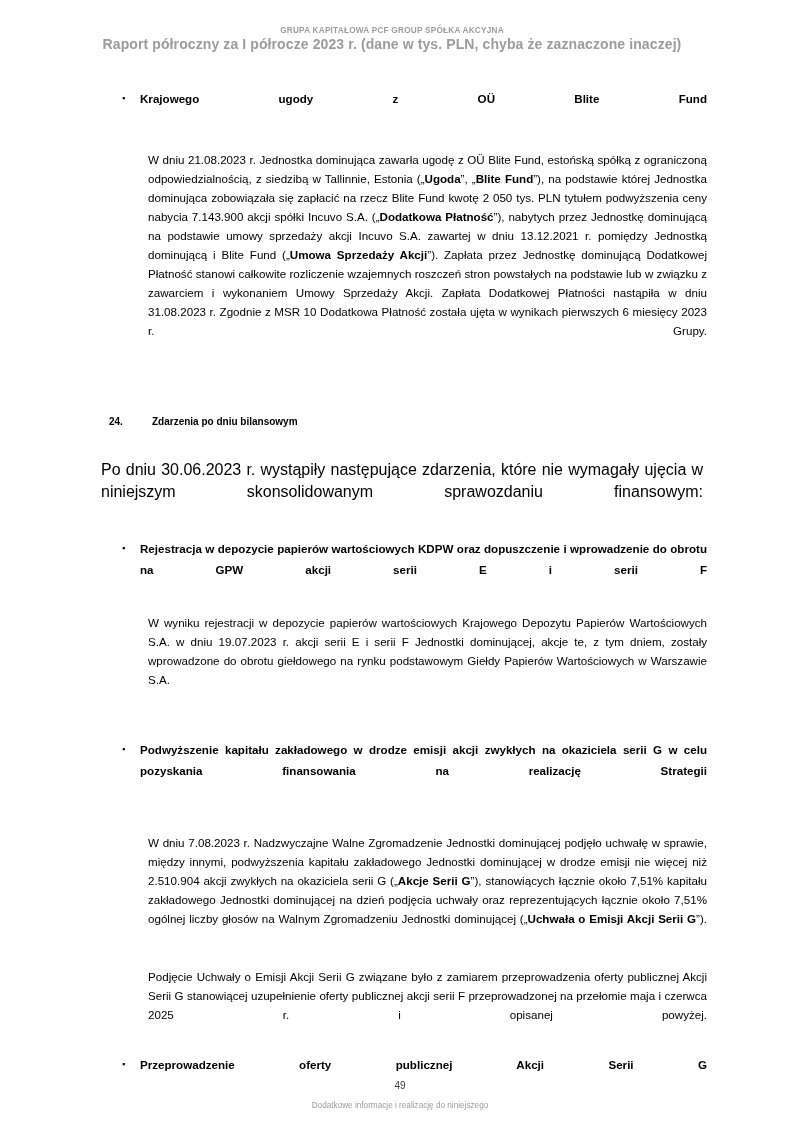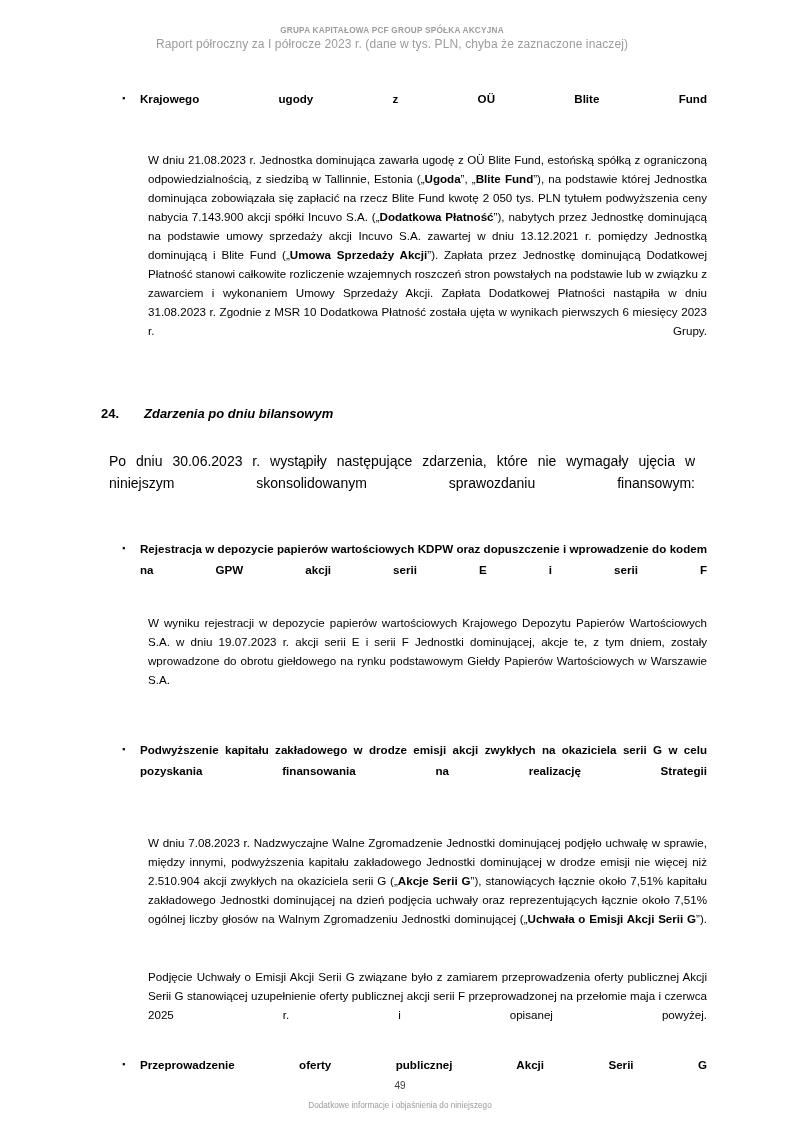--- a/index.html
+++ b/index.html
@@ -30,59 +30,58 @@
     text-align: center;
     color: #9c9c9c;
   }
   .doc-header .hdr-title {
     font-size: 8.2px;
     font-weight: bold;
     letter-spacing: 0.25px;
     line-height: 12px;
   }
   .doc-header .hdr-sub {
-    font-size: 12px;
-    font-weight: normal;
+    font-size: 14px;
+    font-weight: bold;
     letter-spacing: 0.1px;
     line-height: 13px;
     margin-top: 1px;
   }
 
   
   .content {
     position: absolute;
     top: 88px;
     left: 97px;
     width: 610px;
   }
 
   
   p.flush {
-    margin: 12px;
-    font-size: 14px;
+    margin: 4px;
+    font-size: 16px;
     line-height: 21.2px;
     text-align: justify;
     text-justify: inter-word;
   }
 
   
   .section-head {
     display: flex;
-    margin: 4px;
-    font-size: 13px;
+    margin: 12px;
+    font-size: 10px;
     font-weight: bold;
     line-height: 21px;
   }
   .section-head .sec-num {
     width: 43px;
     flex: 0 0 43px;
   }
   .section-head .sec-title {
     flex: 1 1 auto;
-    font-style: italic;
   }
 
   
   .bullet-head {
     display: flex;
     margin: 0;
     font-size: 11.6px;
     font-weight: bold;
     line-height: 21.2px;
     text-align: justify;
@@ -175,21 +174,21 @@
     </div>
 
     <div class="gap-sm"></div>
 
     <p class="flush">Po dniu 30.06.2023 r. wystąpiły następujące zdarzenia, które nie wymagały ujęcia w niniejszym skonsolidowanym sprawozdaniu finansowym:</p>
 
     <div class="gap-sm"></div>
 
     <div class="bullet-head">
       <span class="bullet-mark">▪</span>
-      <span class="bullet-text">Rejestracja w depozycie papierów wartościowych KDPW oraz dopuszczenie i wprowadzenie do kodem na GPW akcji serii E i serii F</span>
+      <span class="bullet-text">Rejestracja w depozycie papierów wartościowych KDPW oraz dopuszczenie i wprowadzenie do obrotu na GPW akcji serii E i serii F</span>
     </div>
 
     <div class="gap-sm"></div>
 
     <p class="indent">W wyniku rejestracji w depozycie papierów wartościowych Krajowego Depozytu Papierów Wartościowych S.A. w dniu 19.07.2023 r. akcji serii E i serii F Jednostki dominującej, akcje te, z tym dniem, zostały wprowadzone do obrotu giełdowego na rynku podstawowym Giełdy Papierów Wartościowych w Warszawie S.A.</p>
 
     <div class="gap-sm"></div>
 
 
     <div class="gap-md"></div>
@@ -212,17 +211,17 @@
     <div class="bullet-head">
       <span class="bullet-mark">▪</span>
       <span class="bullet-text">Przeprowadzenie oferty publicznej Akcji Serii G</span>
     </div>
 
   </div>
 
   <div class="doc-footer">
     <div class="page-num">49</div>
     <div class="footer-note">
-      <div>Dodatkowe informacje i objaśnienia do niniejszego</div>
+      <div>Dodatkowe informacje i realizację do niniejszego</div>
     </div>
   </div>
 
 </div>
 
 </body></html>

